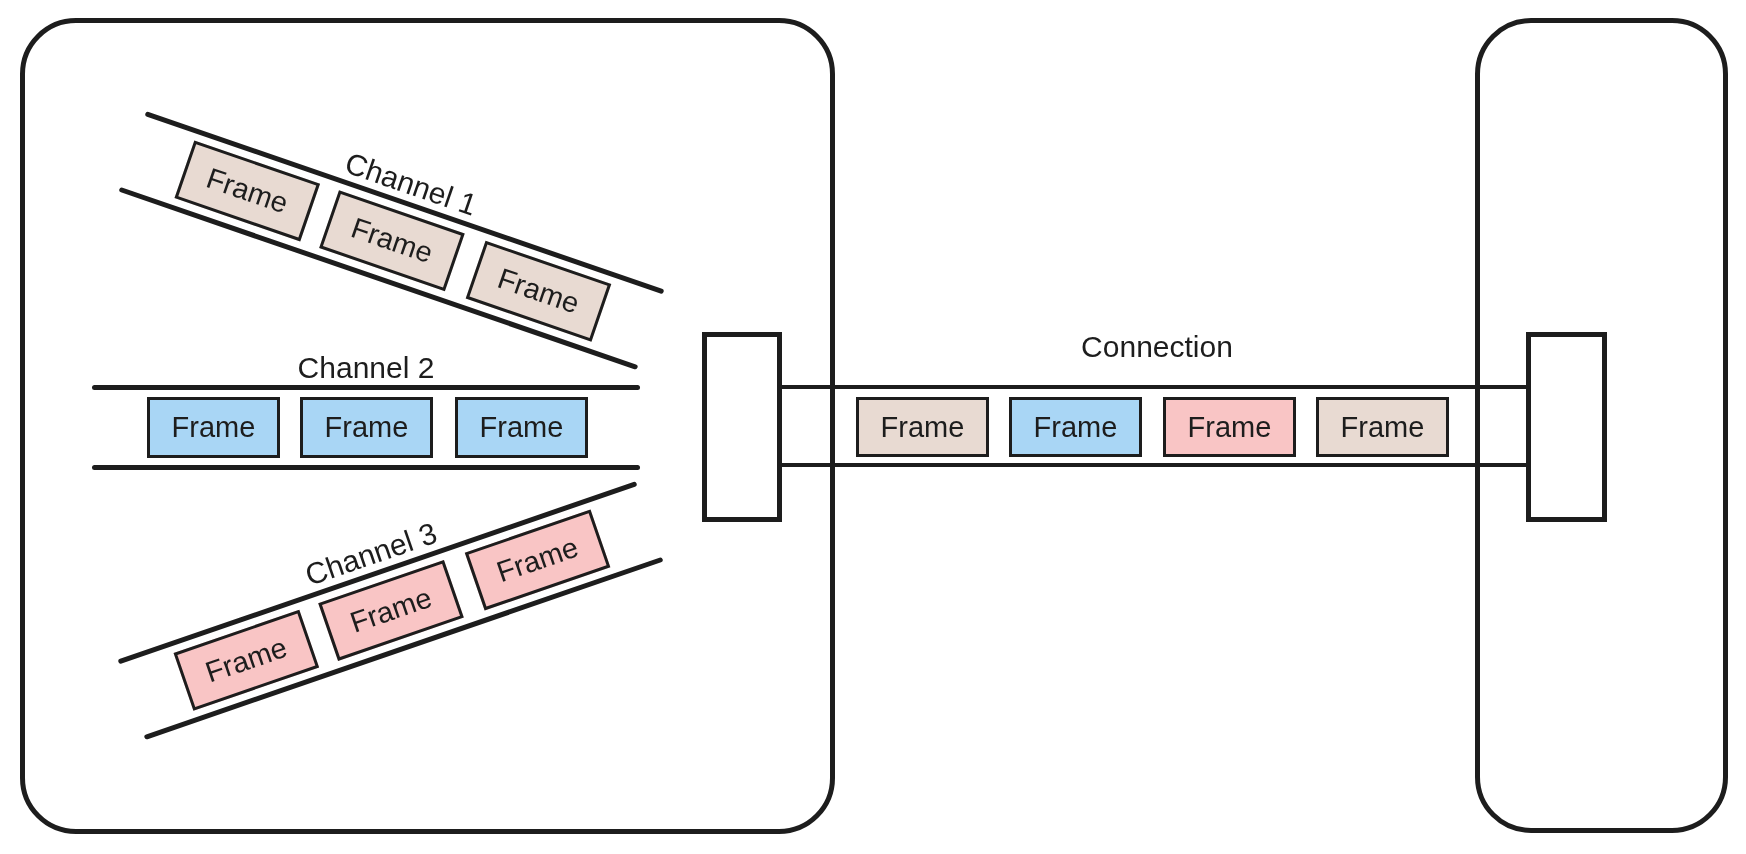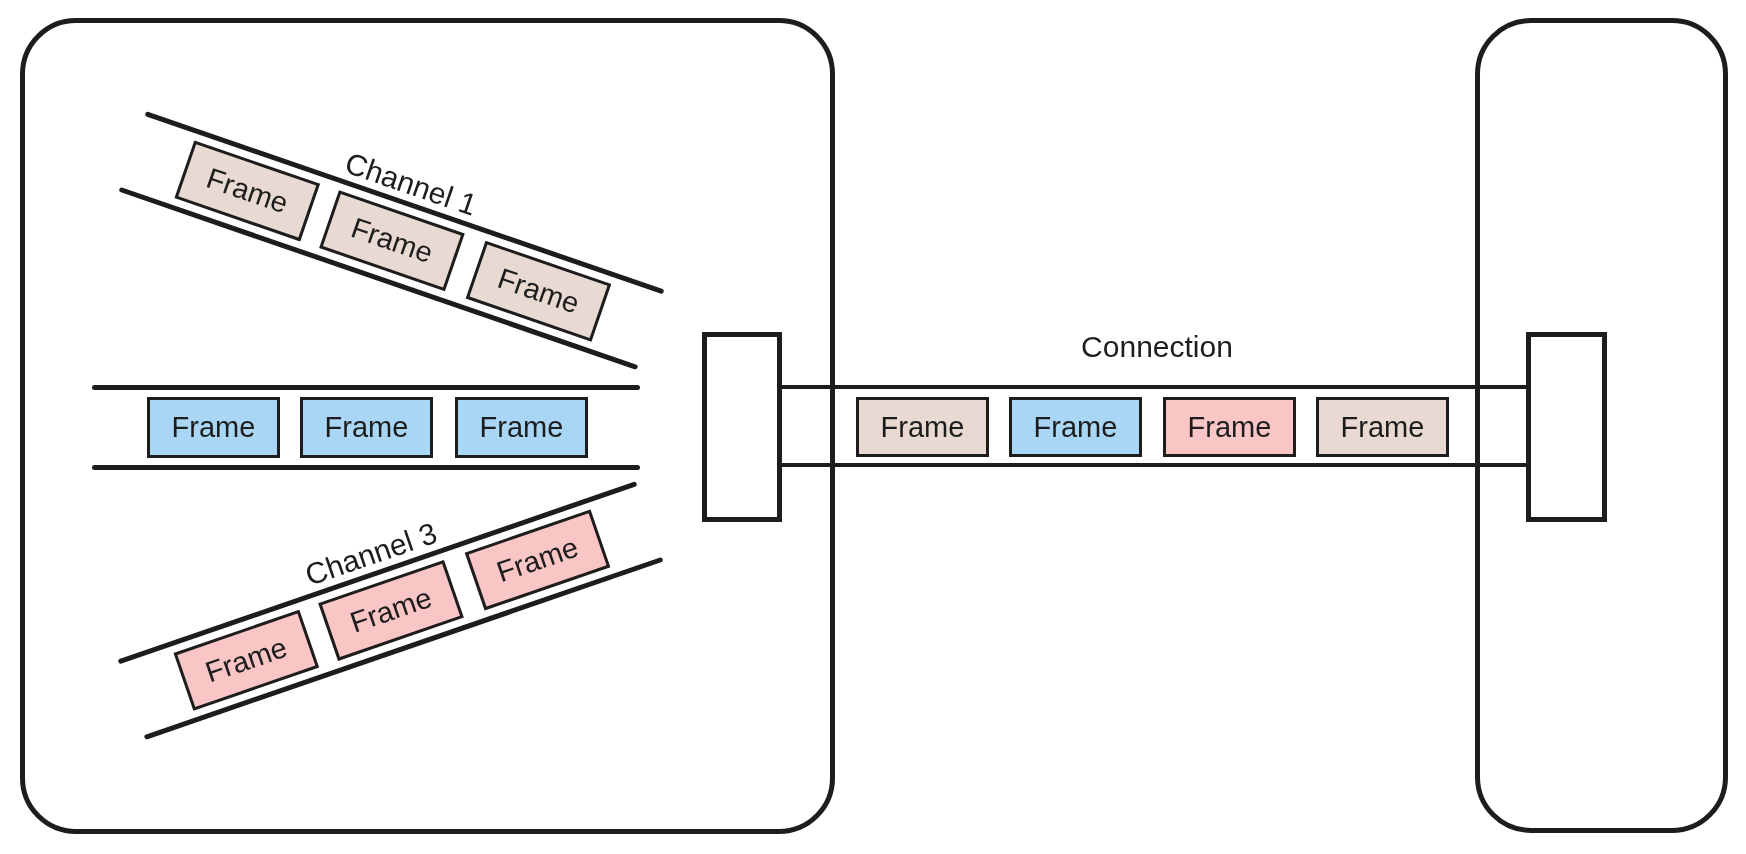--- a/index.html
+++ b/index.html
@@ -94,20 +94,21 @@
     </div>
     <div class="frame-box frame-pos-2" style="background-color: rgb(232, 218, 210);">
       <span>Frame</span>
     </div>
     <div class="frame-box frame-pos-3" style="background-color: rgb(232, 218, 210);">
       <span>Frame</span>
     </div>
   </div>
 
   <div class="channel channel-2">
+    <div class="channel-label">Channel 2</div>
     <div class="lane-line lane-line-top"></div>
     <div class="lane-line lane-line-bottom"></div>
     <div class="frame-box frame-pos-1" style="background-color: rgb(169, 214, 245);">
       <span>Frame</span>
     </div>
     <div class="frame-box frame-pos-2" style="background-color: rgb(169, 214, 245);">
       <span>Frame</span>
     </div>
     <div class="frame-box frame-pos-3" style="background-color: rgb(169, 214, 245);">
       <span>Frame</span>

